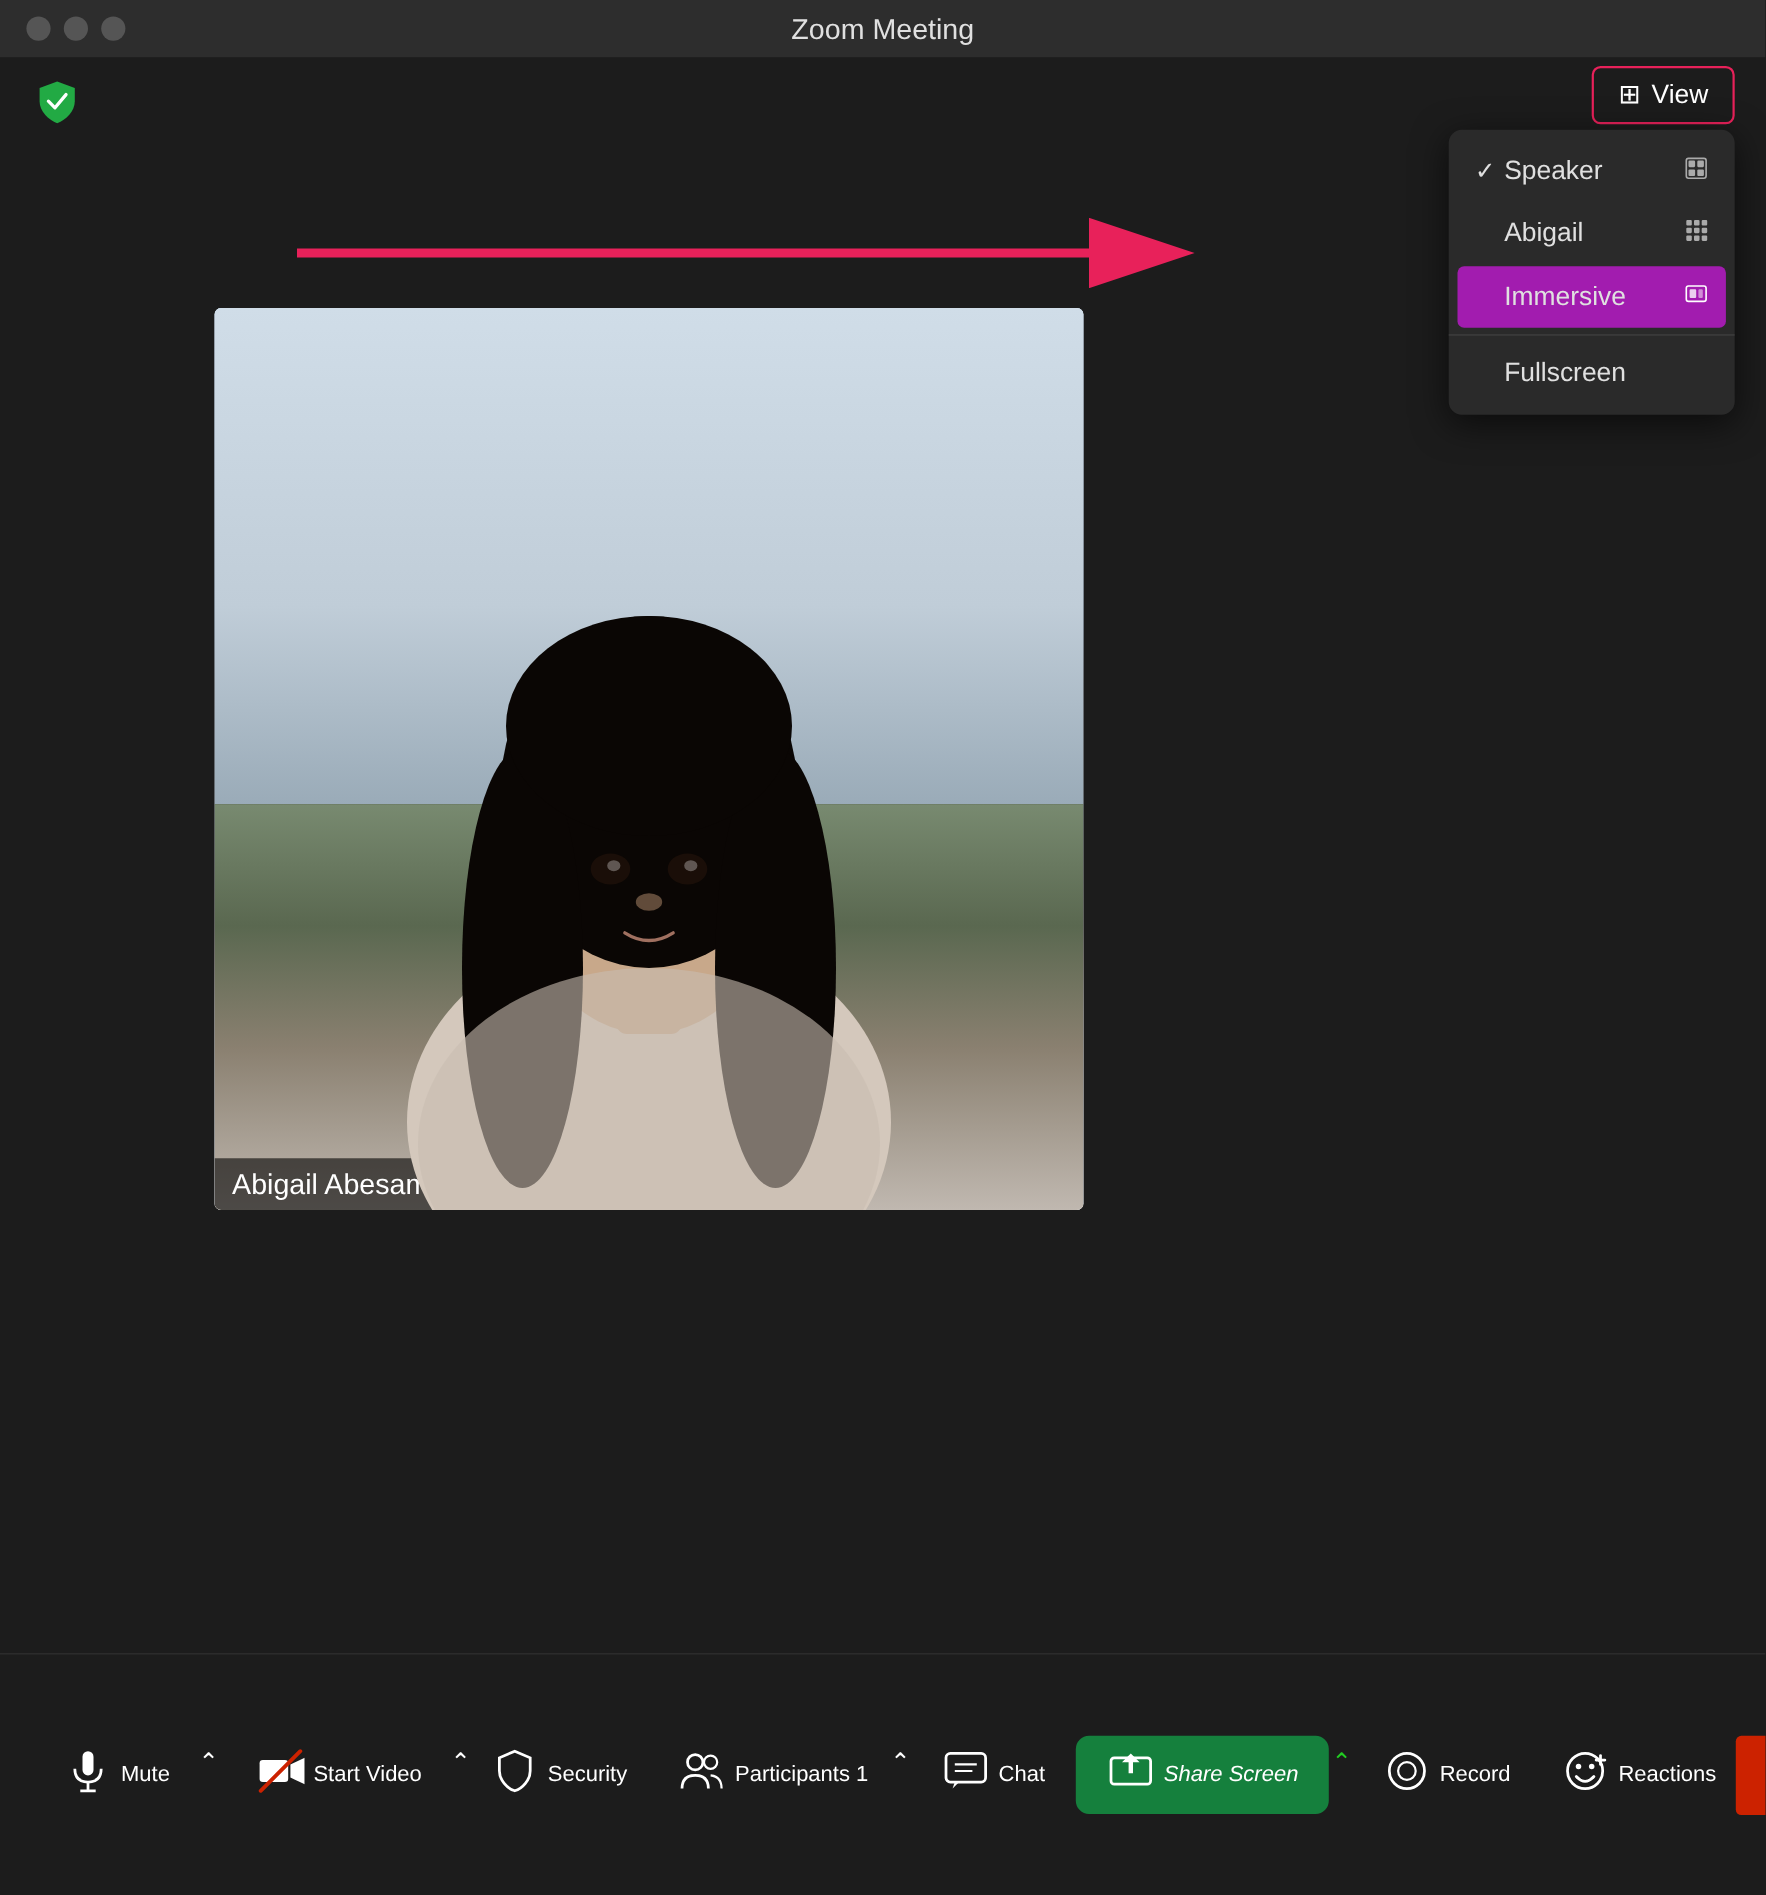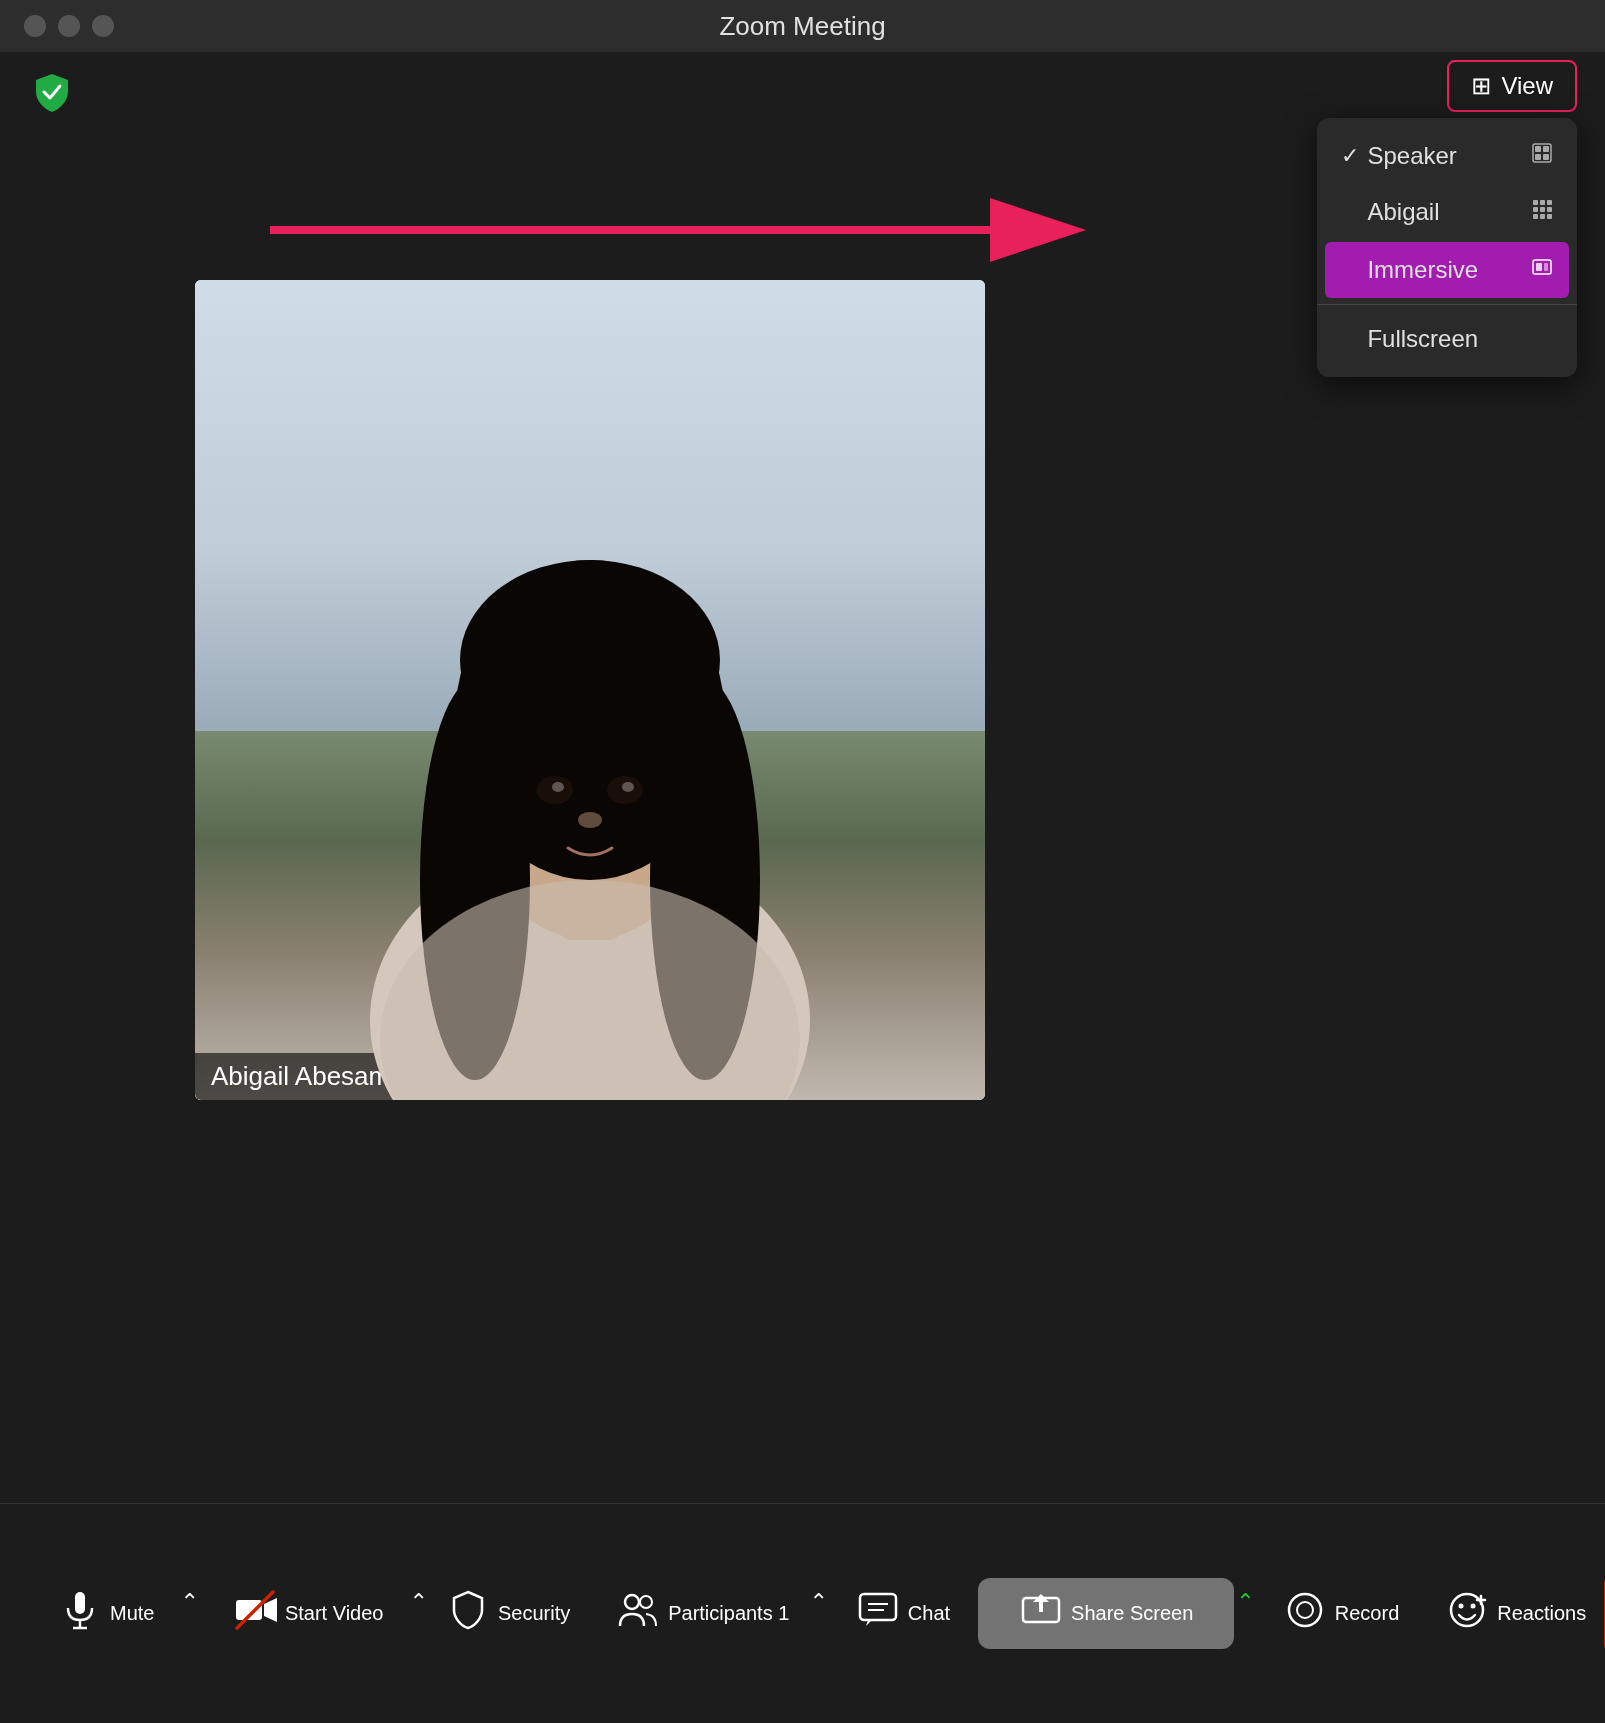--- a/index.html
+++ b/index.html
@@ -192,23 +192,24 @@
       color: #ffffff;
       line-height: 1;
     }
     .toolbar-item .label {
       color: #ffffff;
       font-size: 20px;
       white-space: nowrap;
     }
 
     .toolbar-item.share-screen {
-      background: #737373;
+      background: #15803d;
       border-radius: 12px;
-      padding: 10px 41px;
+      padding: 10px 28px;
+      font-style: italic;
     }
     .toolbar-item.share-screen .icon {
       color: #ffffff;
     }
 
     .chevron-btn {
       color: #ffffff;
       font-size: 22px;
       cursor: pointer;
       margin-left: -8px;

